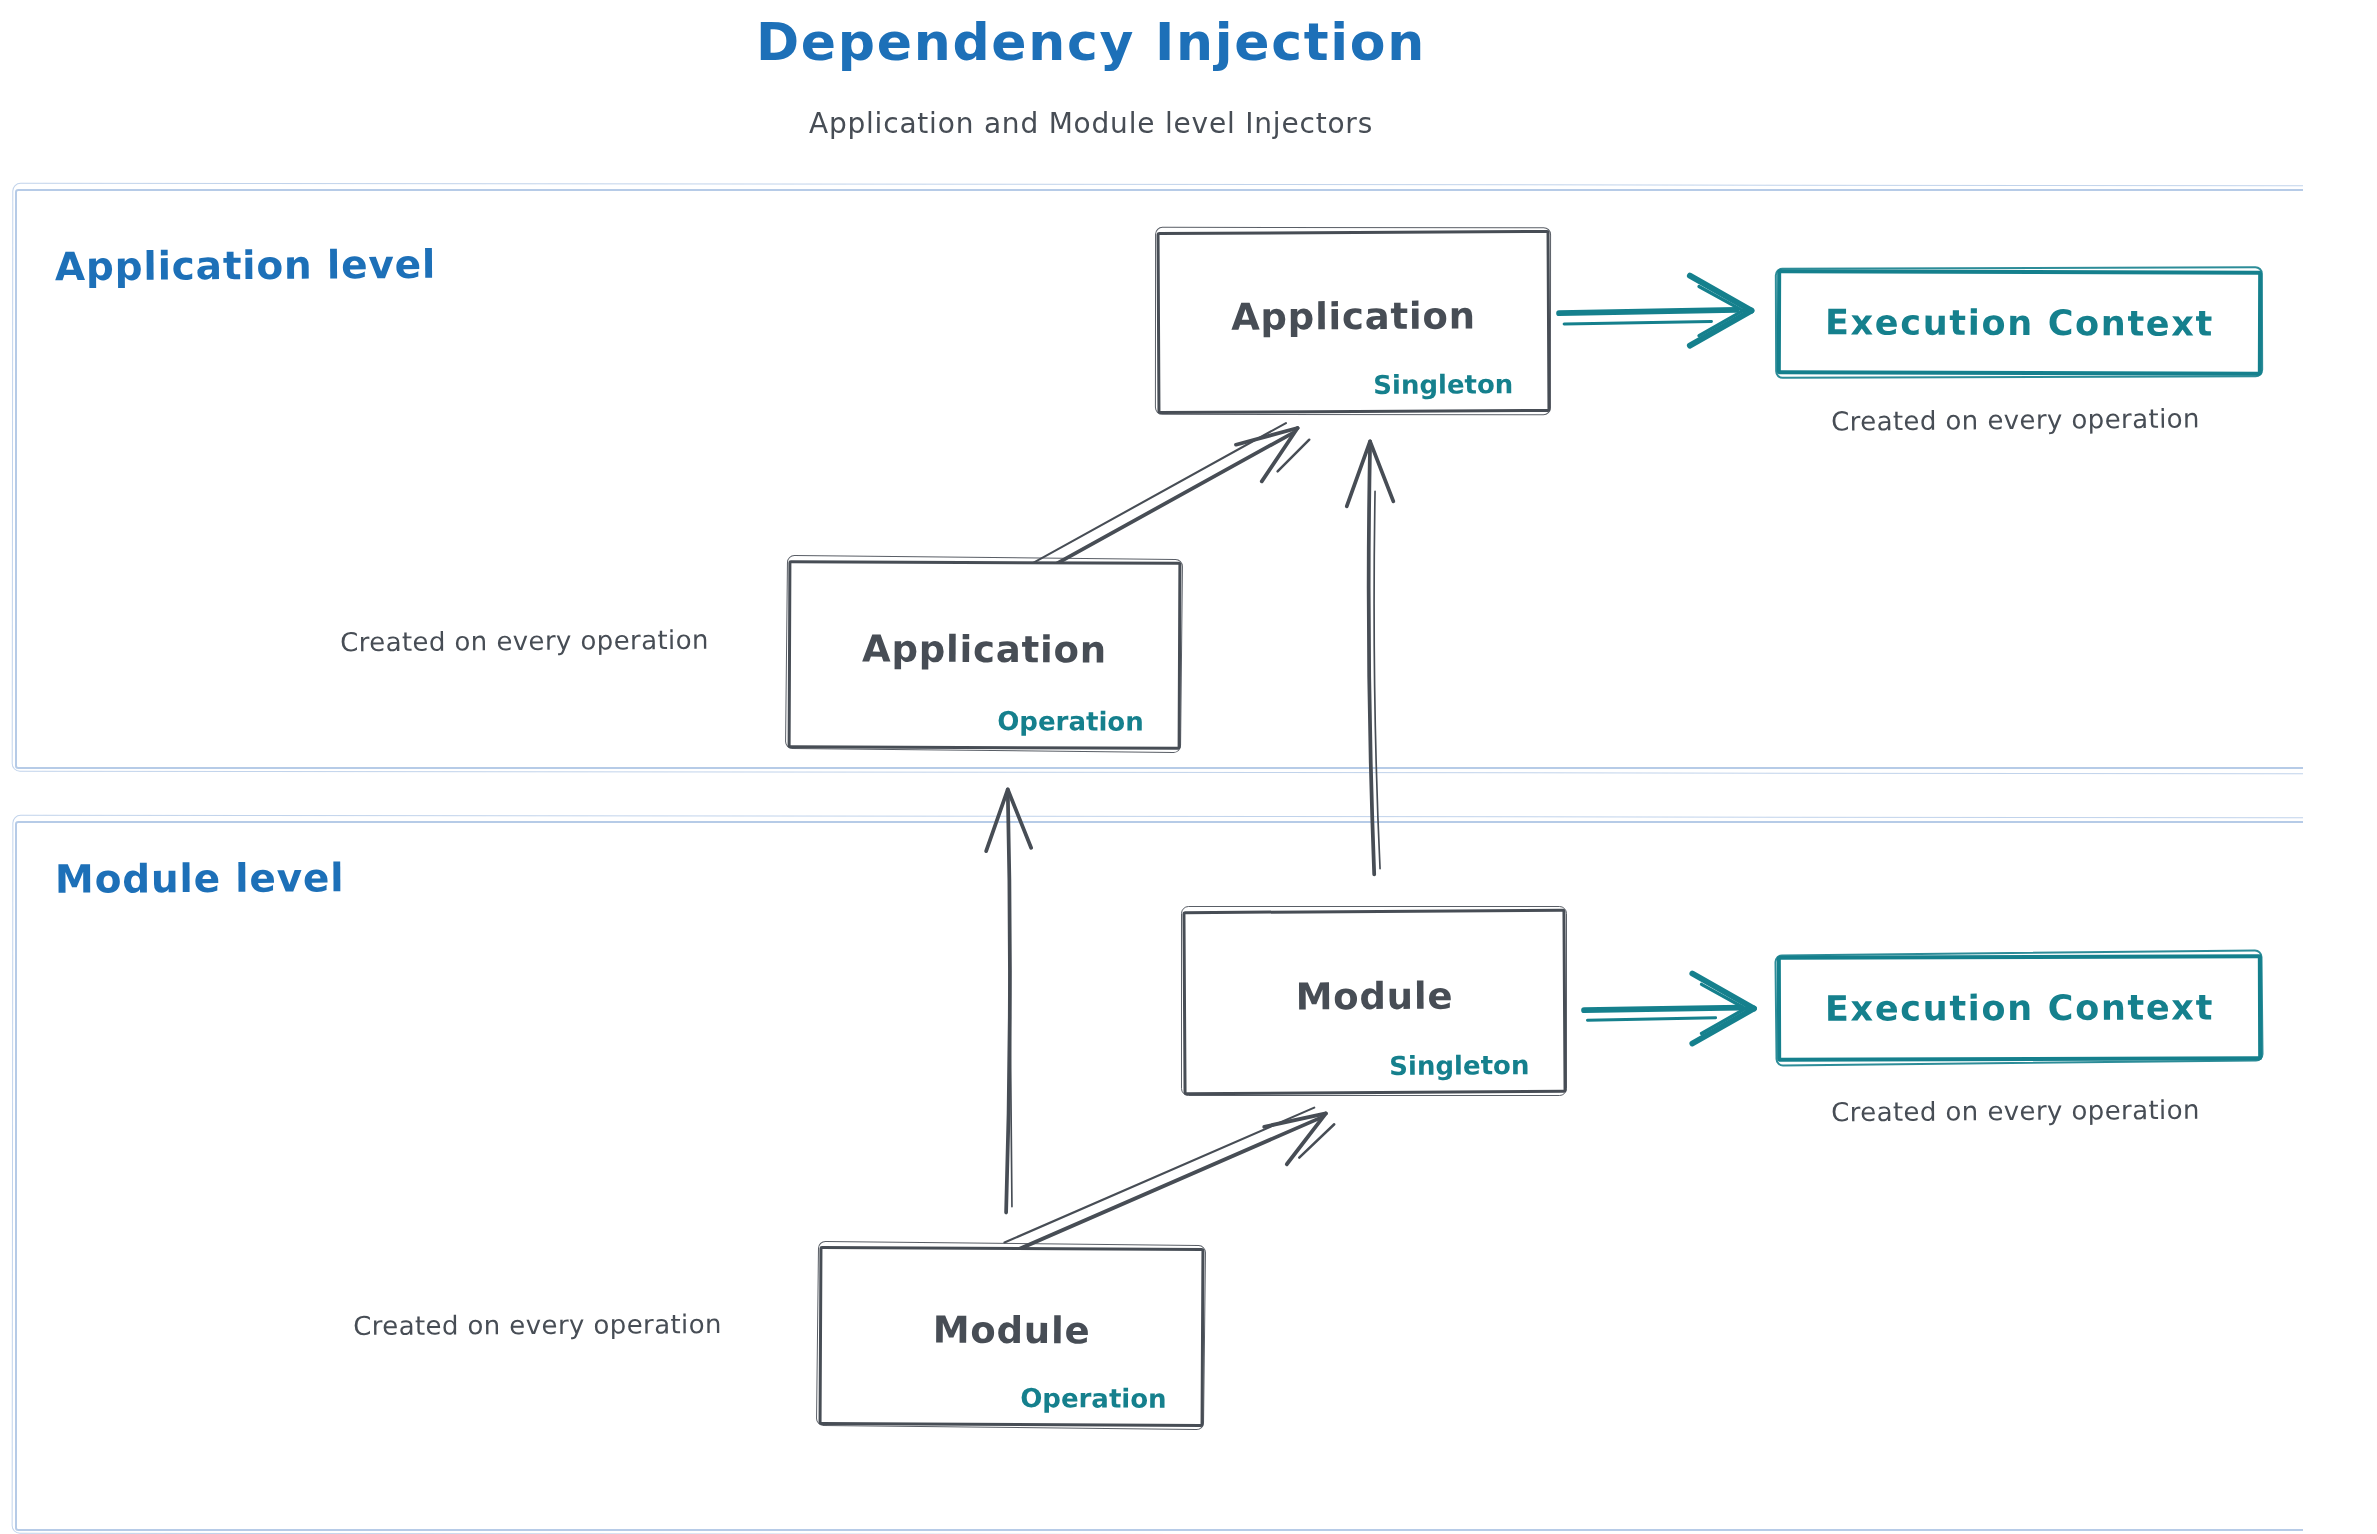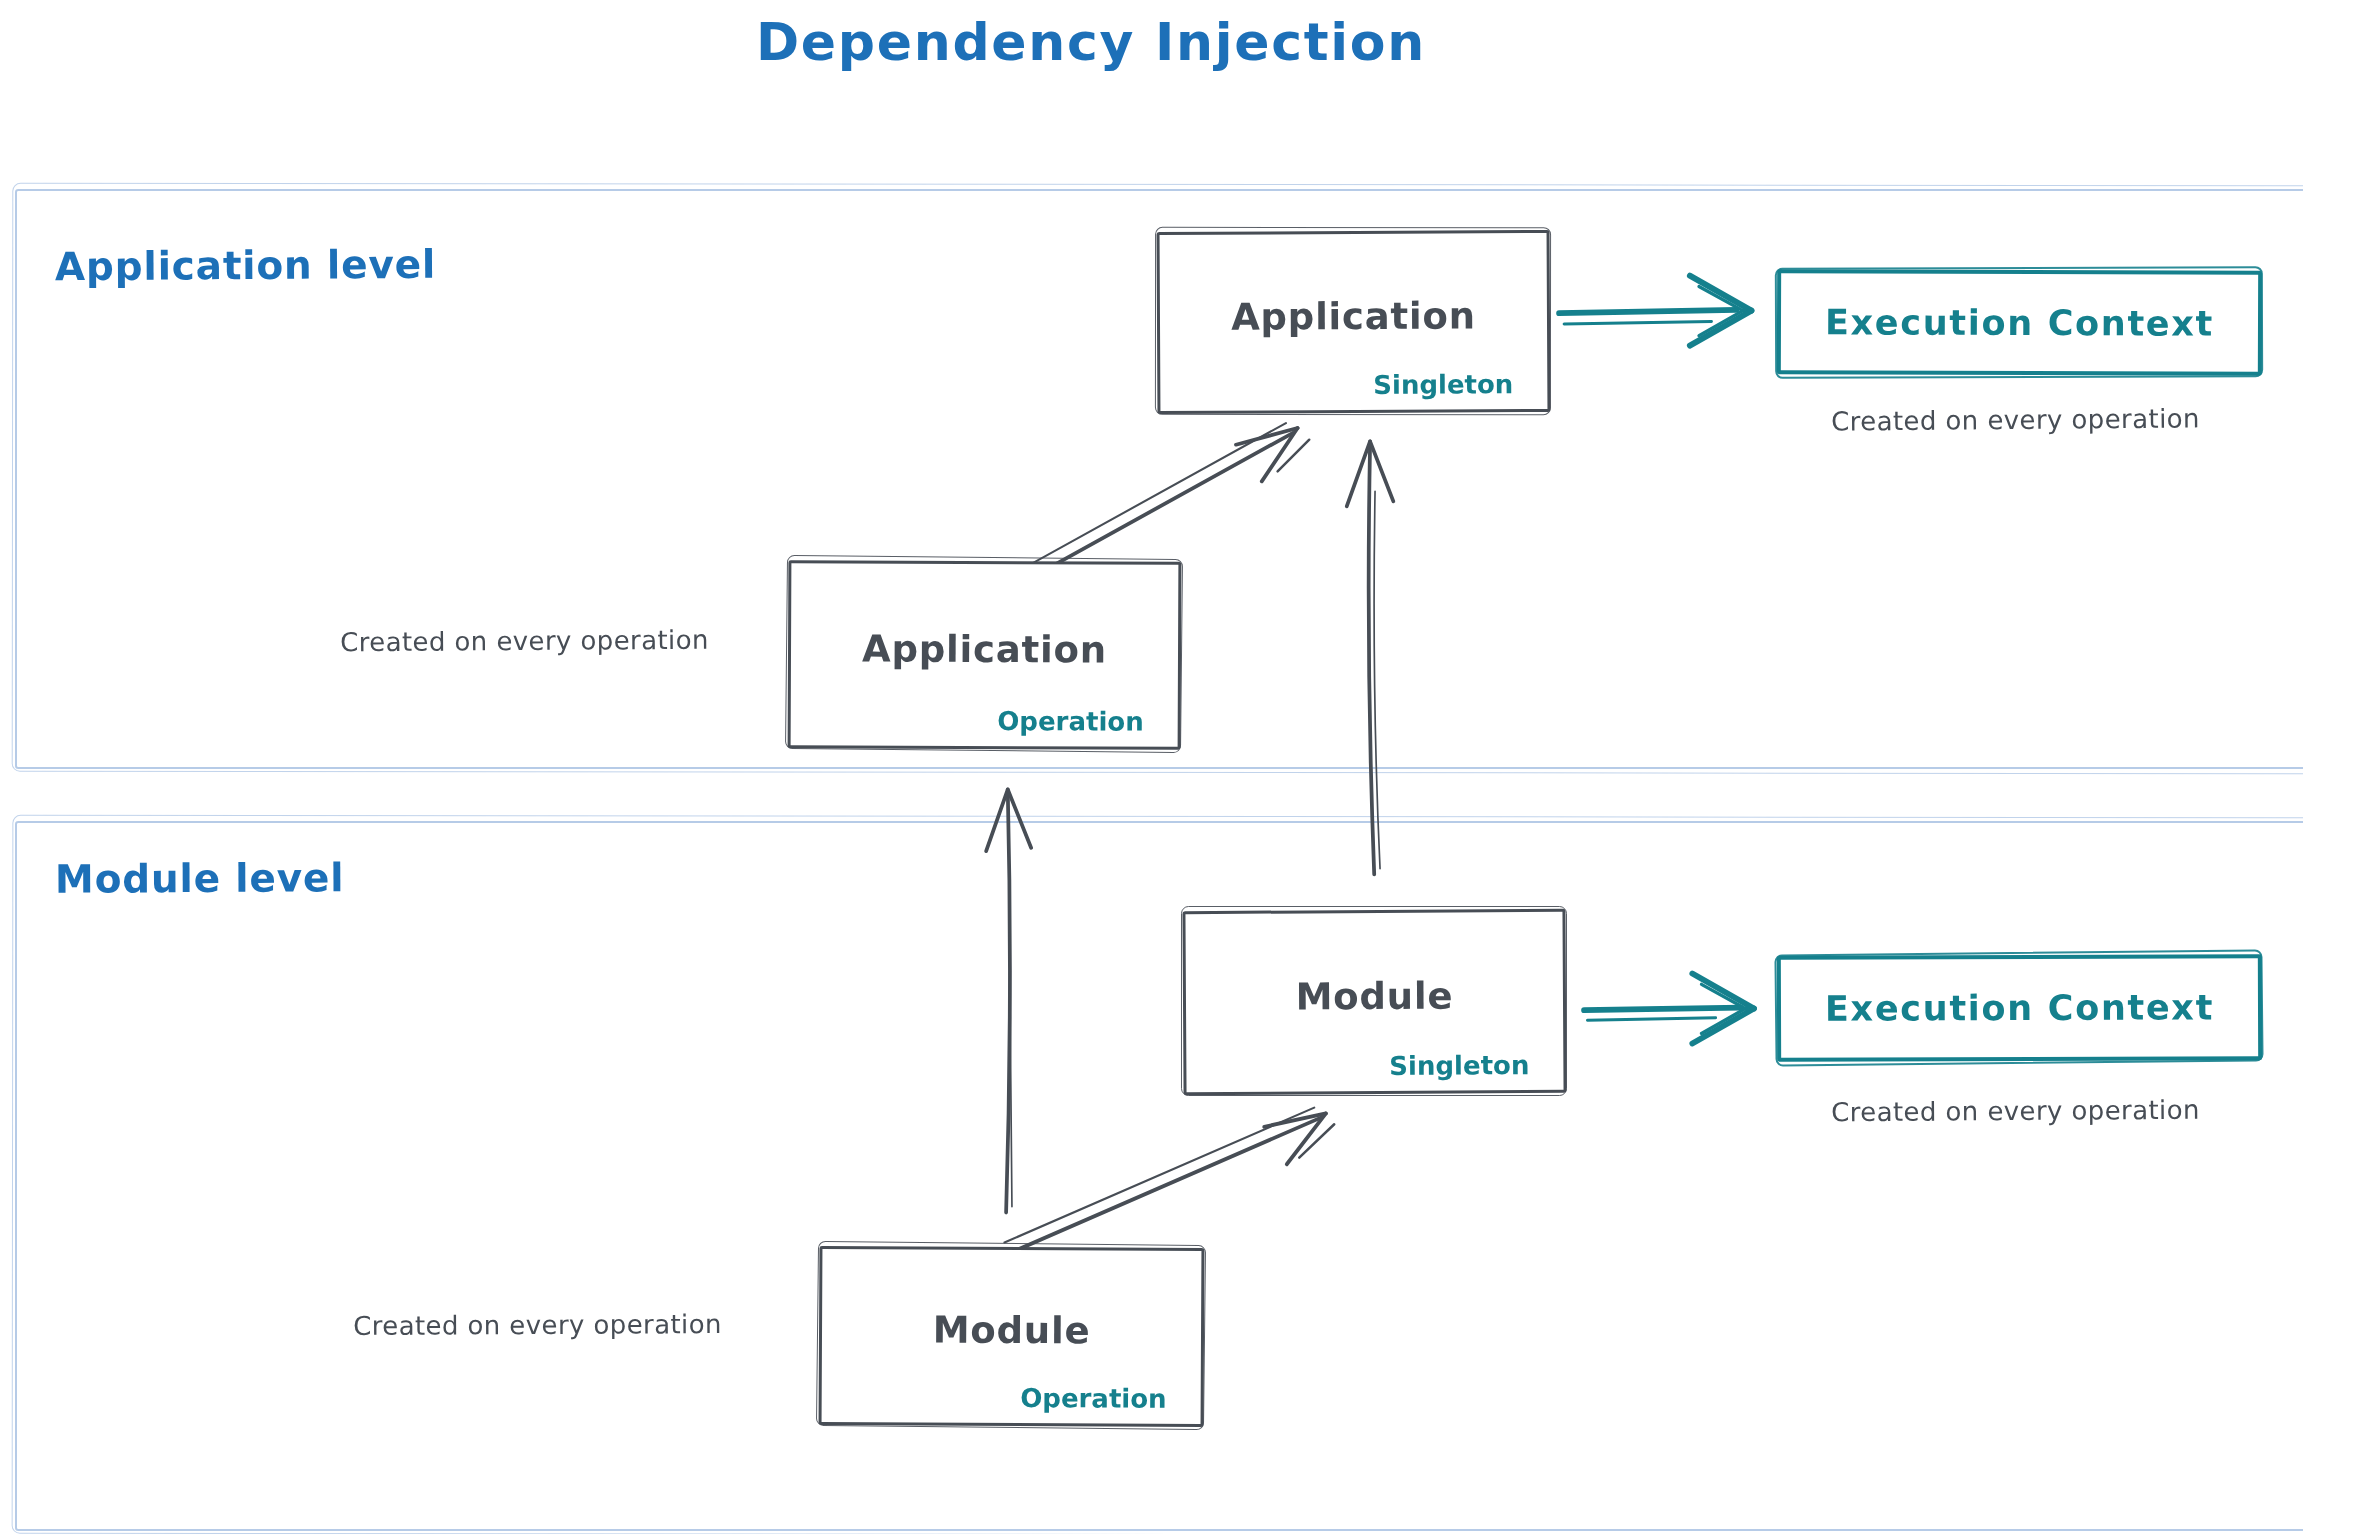--- a/index.html
+++ b/index.html
@@ -94,20 +94,21 @@
   .overlay{position:absolute;left:0;top:0;width:2377px;height:1534px;pointer-events:none;}
   .overlay .dark{stroke:var(--ink);fill:none;stroke-linecap:round;}
   .overlay .teal{stroke:var(--teal);fill:none;stroke-linecap:round;}
 </style>
 </head>
 <body>
 
 <div class="canvas">
 
   <div class="title">Dependency Injection</div>
+  <div class="subtitle">Application and Module level Injectors</div>
 
   <div class="frame frame-app"></div>
   <div class="frame frame-module"></div>
 
   <svg class="overlay" viewBox="0 0 2854 1842">
 
     <g>
       <path class="dark" stroke-width="4.5" d="M1176 728 L1552 520"></path>
       <path class="dark" stroke-width="2.5" d="M1168 716 L1544 508"></path>
       <path class="dark" stroke-width="4.5" d="M1558 514 L1484 534"></path>

